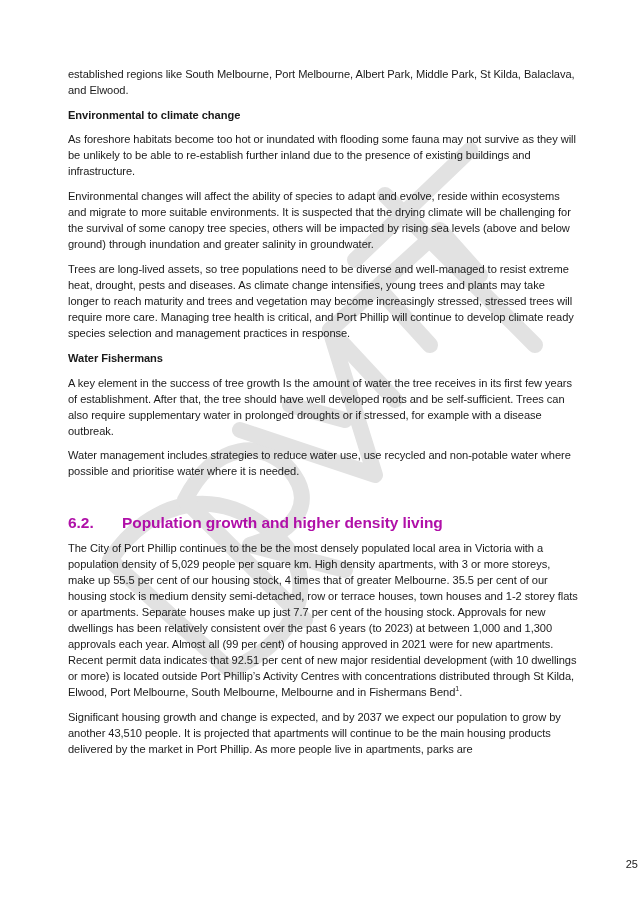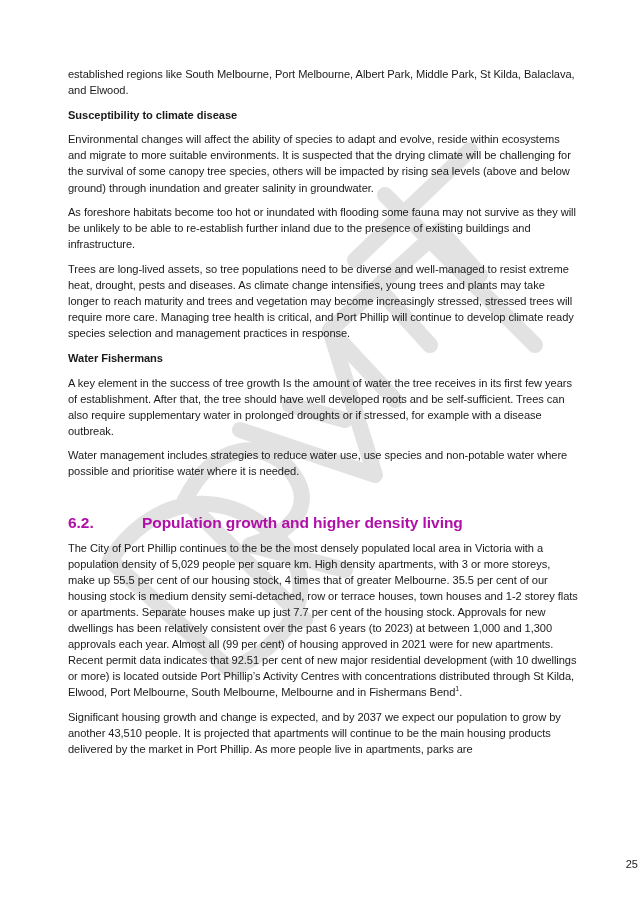--- a/index.html
+++ b/index.html
@@ -15,21 +15,21 @@
     .content {
       position: absolute; left: 68px; top: 66px; width: 510px; z-index: 1;
       font-family: "Liberation Sans", sans-serif;
       font-size: 11.1px; line-height: 16.1px; color: #1a1a1a;
       letter-spacing: -0.05px;
     }
     .content p { margin: 0 0 8.5px 0; }
     .content .subhead { font-weight: bold; margin: 0 0 8.5px 0; }
     .content h2 {
       font-size: 15.5px; line-height: 20px; color: #b010a8; font-weight: bold;
-      margin: 33px 0 7px 0; display: flex; gap: 20px;
+      margin: 33px 0 7px 0; display: flex;
     }
     .content h2 .num { width: 54px; display: inline-block; }
     sup { font-size: 7px; line-height: 0; vertical-align: super; }
     .page-number {
       position: absolute; top: 858px; left: 0; width: 638px; text-align: right;
       font-family: "Liberation Sans", sans-serif; font-size: 11px; color: #1a1a1a;
     }
   </style>
 </head>
 <body>
@@ -47,28 +47,28 @@
 
       <path d="M330 330 L440 230 M330 330 L395 400 M380 290 L430 345 M440 230 L480 275"></path>
 
       <path d="M385 195 L535 345 M470 150 L355 260"></path>
     </g>
   </svg>
 
   <div class="content">
     <p>established regions like South Melbourne, Port Melbourne, Albert Park, Middle Park, St Kilda, Balaclava, and Elwood.</p>
 
-    <p class="subhead">Susceptibility to climate disease</p>
+    <p class="subhead">Environmental to climate change</p>
+    <p>As foreshore habitats become too hot or inundated with flooding some fauna may not survive as they will be unlikely to be able to re-establish further inland due to the presence of existing buildings and infrastructure.</p>
     <p>Environmental changes will affect the ability of species to adapt and evolve, reside within ecosystems and migrate to more suitable environments. It is suspected that the drying climate will be challenging for the survival of some canopy tree species, others will be impacted by rising sea levels (above and below ground) through inundation and greater salinity in groundwater.</p>
-    <p>As foreshore habitats become too hot or inundated with flooding some fauna may not survive as they will be unlikely to be able to re-establish further inland due to the presence of existing buildings and infrastructure.</p>
     <p>Trees are long-lived assets, so tree populations need to be diverse and well-managed to resist extreme heat, drought, pests and diseases. As climate change intensifies, young trees and plants may take longer to reach maturity and trees and vegetation may become increasingly stressed, stressed trees will require more care. Managing tree health is critical, and Port Phillip will continue to develop climate ready species selection and management practices in response.</p>
 
     <p class="subhead">Water Fishermans</p>
     <p>A key element in the success of tree growth Is the amount of water the tree receives in its first few years of establishment. After that, the tree should have well developed roots and be self-sufficient. Trees can also require supplementary water in prolonged droughts or if stressed, for example with a disease outbreak.</p>
-    <p>Water management includes strategies to reduce water use, use species and non-potable water where possible and prioritise water where it is needed.</p>
+    <p>Water management includes strategies to reduce water use, use recycled and non-potable water where possible and prioritise water where it is needed.</p>
 
     <h2>
       <span class="num">6.2.</span>
       <span>Population growth and higher density living</span>
     </h2>
 
     <p><span>The City of Port Phillip continues to the be the most densely populated local area in Victoria with a population density of 5,029 people per square km. High density apartments, with 3 or more storeys, make up 55.5 per cent of our housing stock, 4 times that of greater Melbourne. 35.5 per cent of our housing stock is medium density semi-detached, row or terrace houses, town houses and 1-2 storey flats or apartments. Separate houses make up just 7.7 per cent of the housing stock. Approvals for new dwellings has been relatively consistent over the past 6 years (to 2023) at between 1,000 and 1,300 approvals each year. Almost all (99 per cent) of housing approved in 2021 were for new apartments. Recent permit data indicates that 92.51 per cent of new major residential development (with 10 dwellings or more) is located outside Port Phillip’s Activity Centres with concentrations distributed through St Kilda, Elwood, Port Melbourne, South Melbourne, Melbourne and in Fishermans Bend</span><sup>1</sup><span>.</span></p>
     <p>Significant housing growth and change is expected, and by 2037 we expect our population to grow by another 43,510 people. It is projected that apartments will continue to be the main housing products delivered by the market in Port Phillip. As more people live in apartments, parks are</p>
   </div>
 

